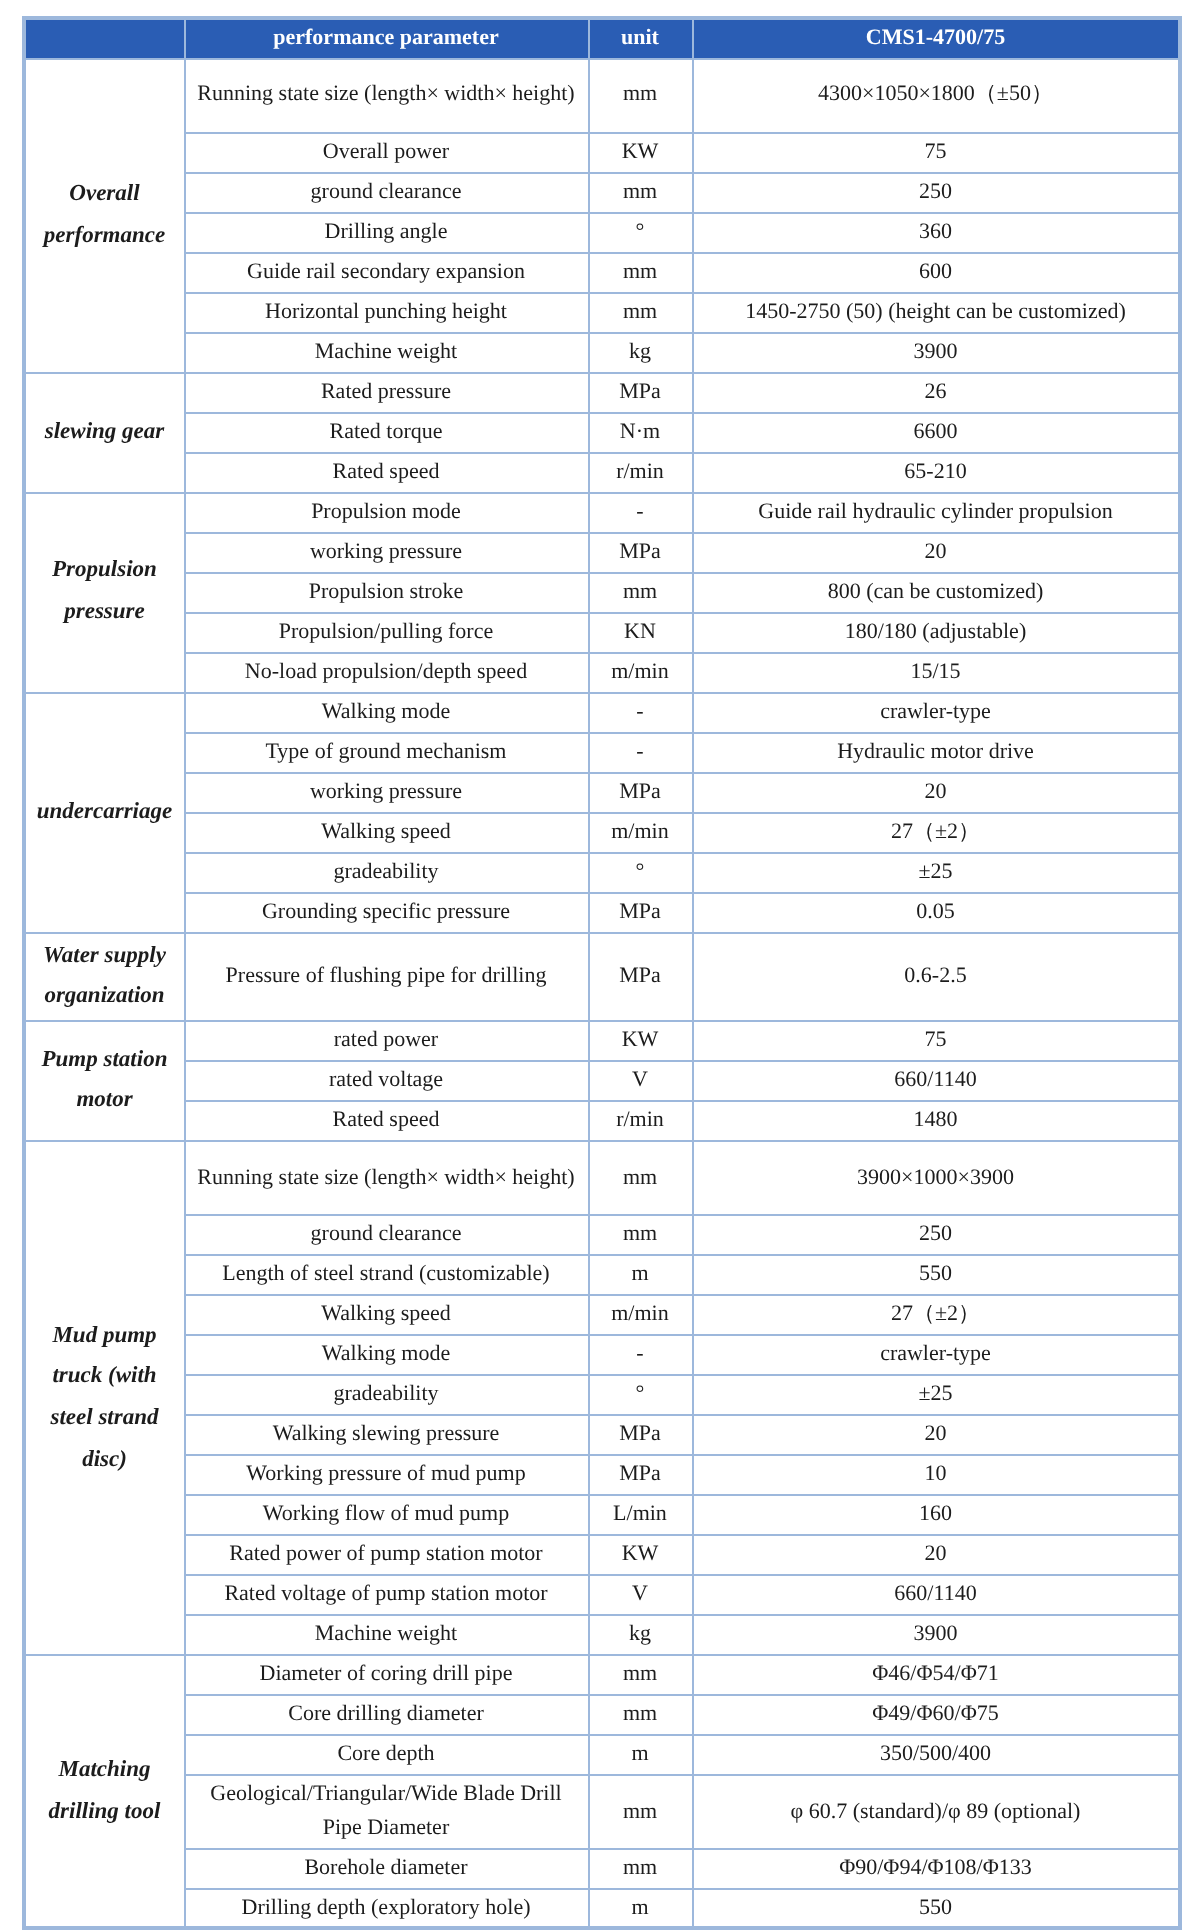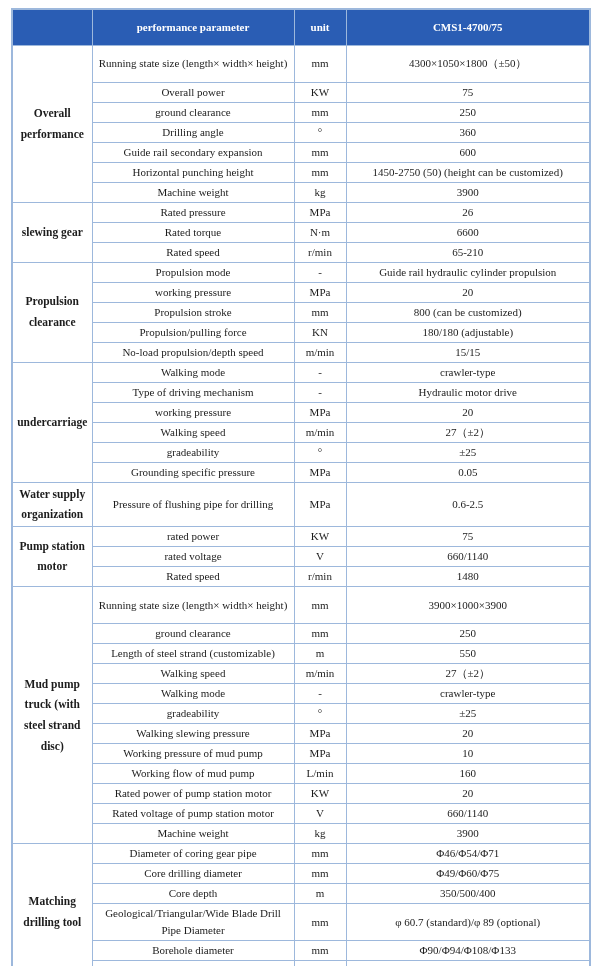--- a/index.html
+++ b/index.html
@@ -22,33 +22,34 @@
   }
   table.spec th, table.spec td {
     border: 1px solid var(--border-color, #9db8dc);
     text-align: center;
     vertical-align: middle;
     font-size: 11px;
     line-height: 1.5;
     padding: 1px 3px;
     overflow: hidden;
   }
-  thead tr { height: 36px; }
+  thead tr { height: 20px; }
   thead th {
     background: var(--header-bg, #2a5db4);
     color: var(--header-text, #ffffff);
     font-weight: bold;
     font-size: 11.5px;
   }
   tbody th.cat {
     font-weight: bold;
     font-size: 11.5px;
     line-height: 1.8;
     word-wrap: break-word;
     overflow-wrap: break-word;
+    font-style: italic;
   }
   tbody tr.normal { height: 20px; }
   tbody tr.tall { height: 37px; }
   td.val-cell, td.param-cell { word-wrap: break-word; }
 </style>
 </head>
 <body>
 
 <div class="table-wrap">
   <table class="spec">
@@ -113,21 +114,21 @@
           <td class="param-cell">Rated torque</td>
           <td class="unit-cell">N·m</td>
           <td class="val-cell">6600</td>
         </tr>
         <tr class="normal">
           <td class="param-cell">Rated speed</td>
           <td class="unit-cell">r/min</td>
           <td class="val-cell">65-210</td>
         </tr>
         <tr class="normal">
-          <th class="cat" rowspan="5">Propulsion clearance</th>
+          <th class="cat" rowspan="5">Propulsion pressure</th>
           <td class="param-cell">Propulsion mode</td>
           <td class="unit-cell">-</td>
           <td class="val-cell">Guide rail hydraulic cylinder propulsion</td>
         </tr>
         <tr class="normal">
           <td class="param-cell">working pressure</td>
           <td class="unit-cell">MPa</td>
           <td class="val-cell">20</td>
         </tr>
         <tr class="normal">
@@ -145,21 +146,21 @@
           <td class="unit-cell">m/min</td>
           <td class="val-cell">15/15</td>
         </tr>
         <tr class="normal">
           <th class="cat" rowspan="6">undercarriage</th>
           <td class="param-cell">Walking mode</td>
           <td class="unit-cell">-</td>
           <td class="val-cell">crawler-type</td>
         </tr>
         <tr class="normal">
-          <td class="param-cell">Type of driving mechanism</td>
+          <td class="param-cell">Type of ground mechanism</td>
           <td class="unit-cell">-</td>
           <td class="val-cell">Hydraulic motor drive</td>
         </tr>
         <tr class="normal">
           <td class="param-cell">working pressure</td>
           <td class="unit-cell">MPa</td>
           <td class="val-cell">20</td>
         </tr>
         <tr class="normal">
           <td class="param-cell">Walking speed</td>
@@ -254,21 +255,21 @@
           <td class="unit-cell">V</td>
           <td class="val-cell">660/1140</td>
         </tr>
         <tr class="normal">
           <td class="param-cell">Machine weight</td>
           <td class="unit-cell">kg</td>
           <td class="val-cell">3900</td>
         </tr>
         <tr class="normal">
           <th class="cat" rowspan="6">Matching drilling tool</th>
-          <td class="param-cell">Diameter of coring gear pipe</td>
+          <td class="param-cell">Diameter of coring drill pipe</td>
           <td class="unit-cell">mm</td>
           <td class="val-cell">Φ46/Φ54/Φ71</td>
         </tr>
         <tr class="normal">
           <td class="param-cell">Core drilling diameter</td>
           <td class="unit-cell">mm</td>
           <td class="val-cell">Φ49/Φ60/Φ75</td>
         </tr>
         <tr class="normal">
           <td class="param-cell">Core depth</td>

